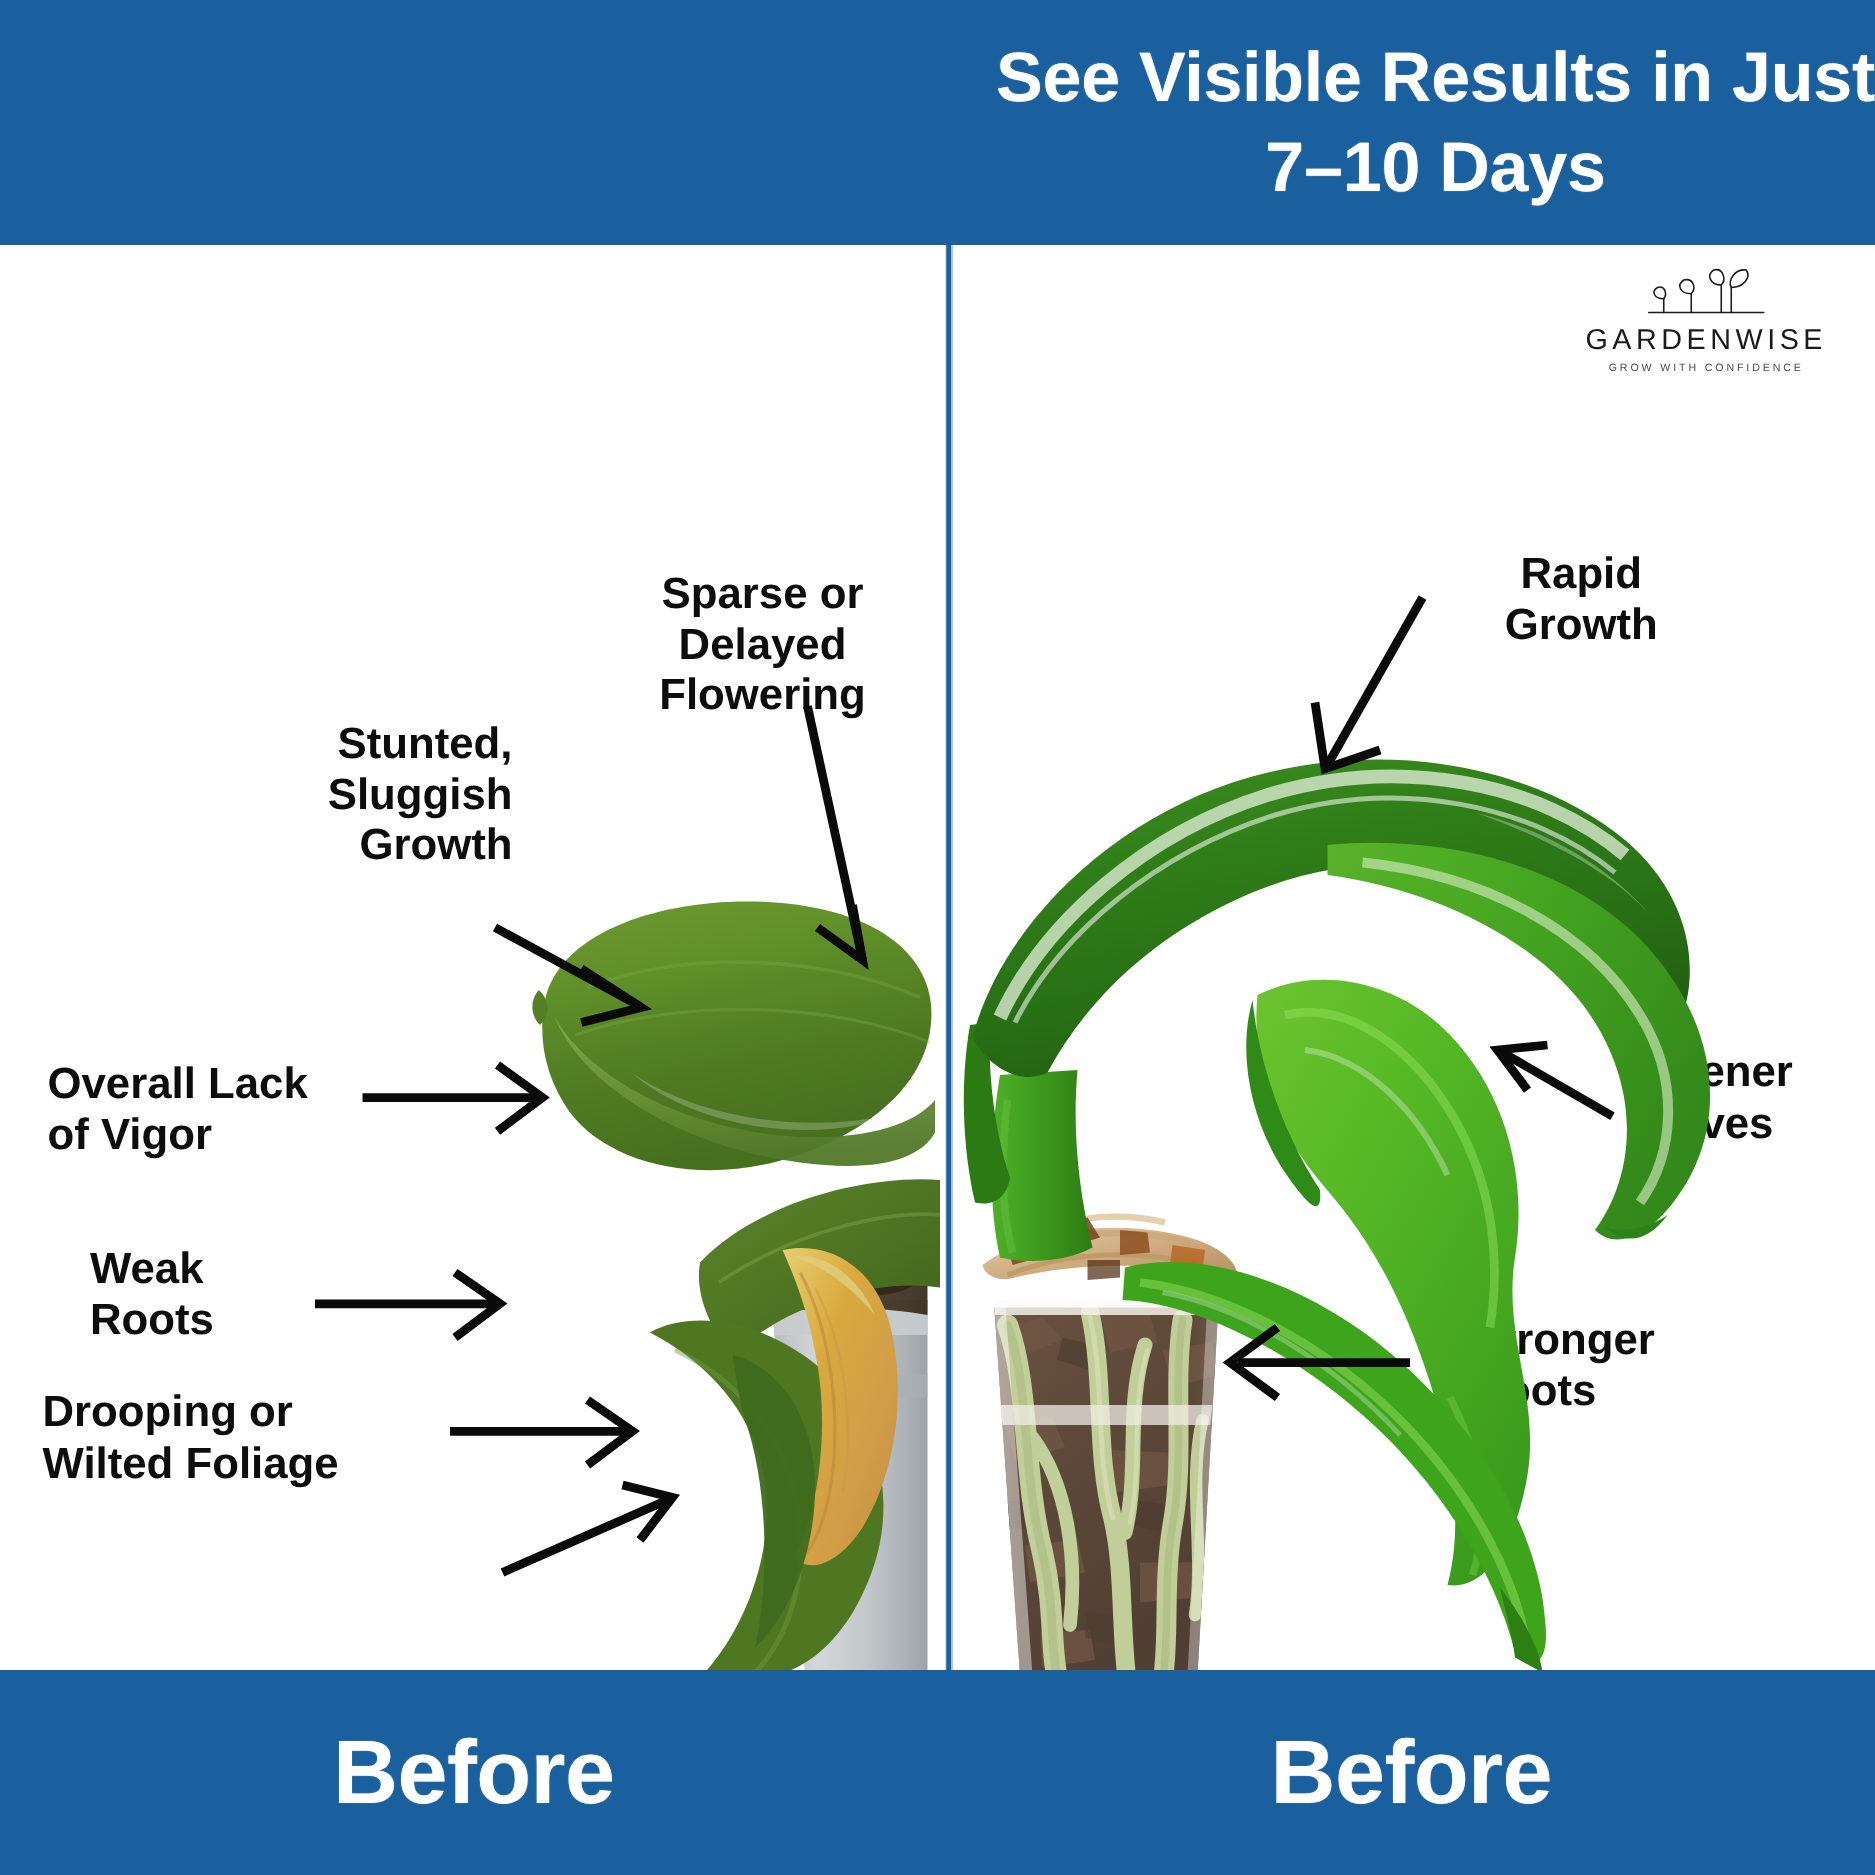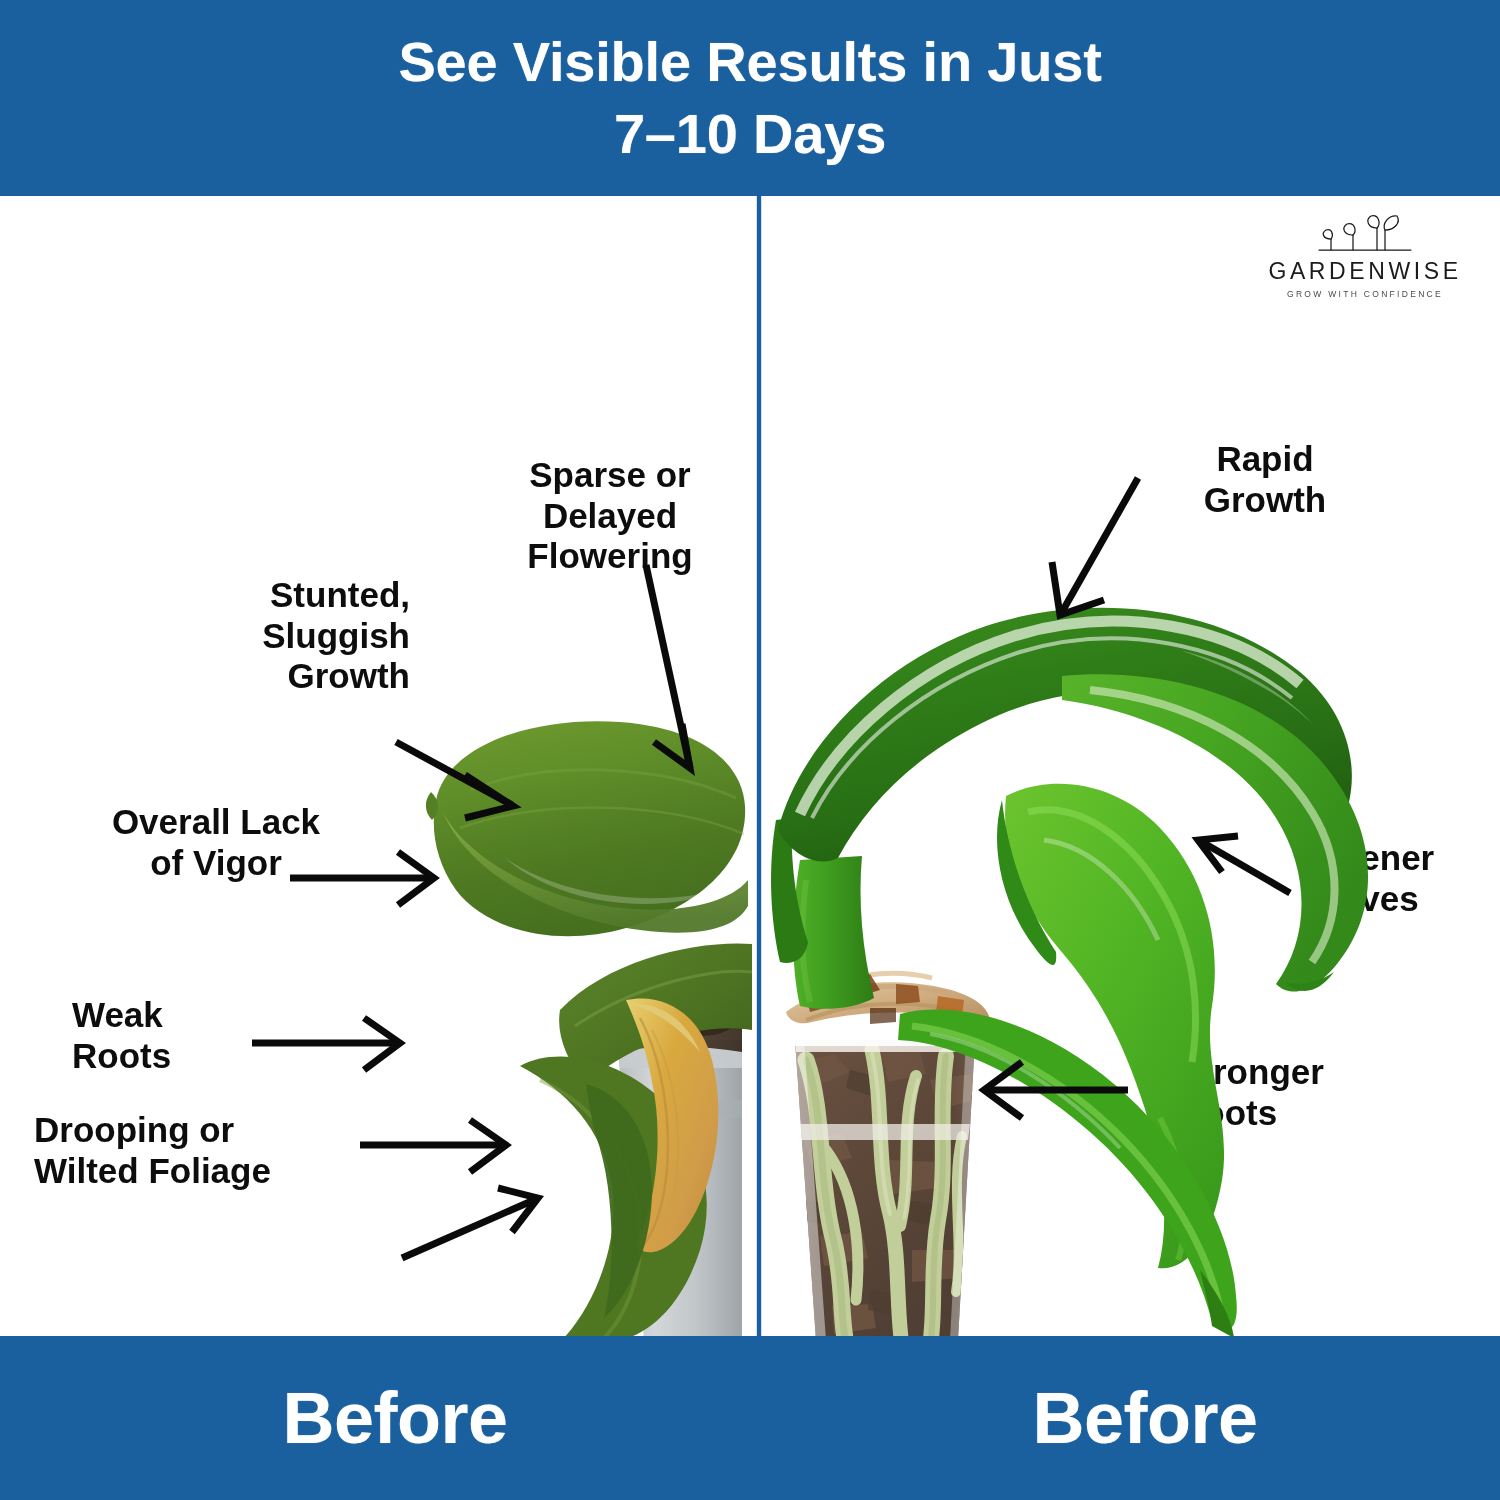--- a/index.html
+++ b/index.html
@@ -17,21 +17,21 @@
   }
 
   
   .bar {
     position: absolute;
     left: 0;
     width: 1500px;
     background: #1a5f9e;
     display: flex;
     align-items: center;
-    justify-content: center;
+    justify-content: flex-end;
   }
   #header-bar {
     top: 0;
     height: 196px;
   }
   #footer-bar {
     top: 1336px;
     height: 164px;
   }
   #header-title {
@@ -45,21 +45,20 @@
     text-shadow: 0 0 1px rgba(255,255,255,0.5);
   }
 
   .footer-half {
     position: absolute;
     top: 0;
     height: 164px;
     display: flex;
     align-items: center;
     justify-content: center;
-    padding-left: 16px;
   }
   #footer-before { left: 0; width: 758px; }
   #footer-after  { left: 758px; width: 742px; }
   .footer-label {
     color: #ffffff;
     font-size: 72px;
     font-weight: bold;
     letter-spacing: -0.5px;
     text-shadow: 0 0 1px rgba(255,255,255,0.45);
   }
@@ -117,21 +116,21 @@
     color: #0d0d0d;
     font-weight: bold;
     font-size: 35px;
     line-height: 1.16;
     white-space: pre-line;
   }
 
   
   #lbl-sparse      { left: 490px; top: 455px; width: 240px; text-align: center; }
   #lbl-stunted     { left: 180px; top: 575px; width: 230px; text-align: right; }
-  #lbl-vigor       { left: 38px;  top: 802px; width: 280px; text-align: center; margin-left: 38px; }
+  #lbl-vigor       { left: 38px;  top: 847px; width: 280px; text-align: left; }
   #lbl-weak-roots  { left: 72px;  top: 995px; width: 180px; text-align: left; }
   #lbl-drooping    { left: 34px;  top: 1110px; width: 330px; text-align: left; }
   #lbl-yellow      { left: 160px; top: 1232px; width: 250px; text-align: center; }
 
   
   #lbl-rapid       { left: 1175px; top: 439px; width: 180px; text-align: center; }
   #lbl-greener     { left: 1300px; top: 838px; width: 190px; text-align: left; }
   #lbl-stronger    { left: 1178px; top: 1052px; width: 230px; text-align: left; }
 
   

